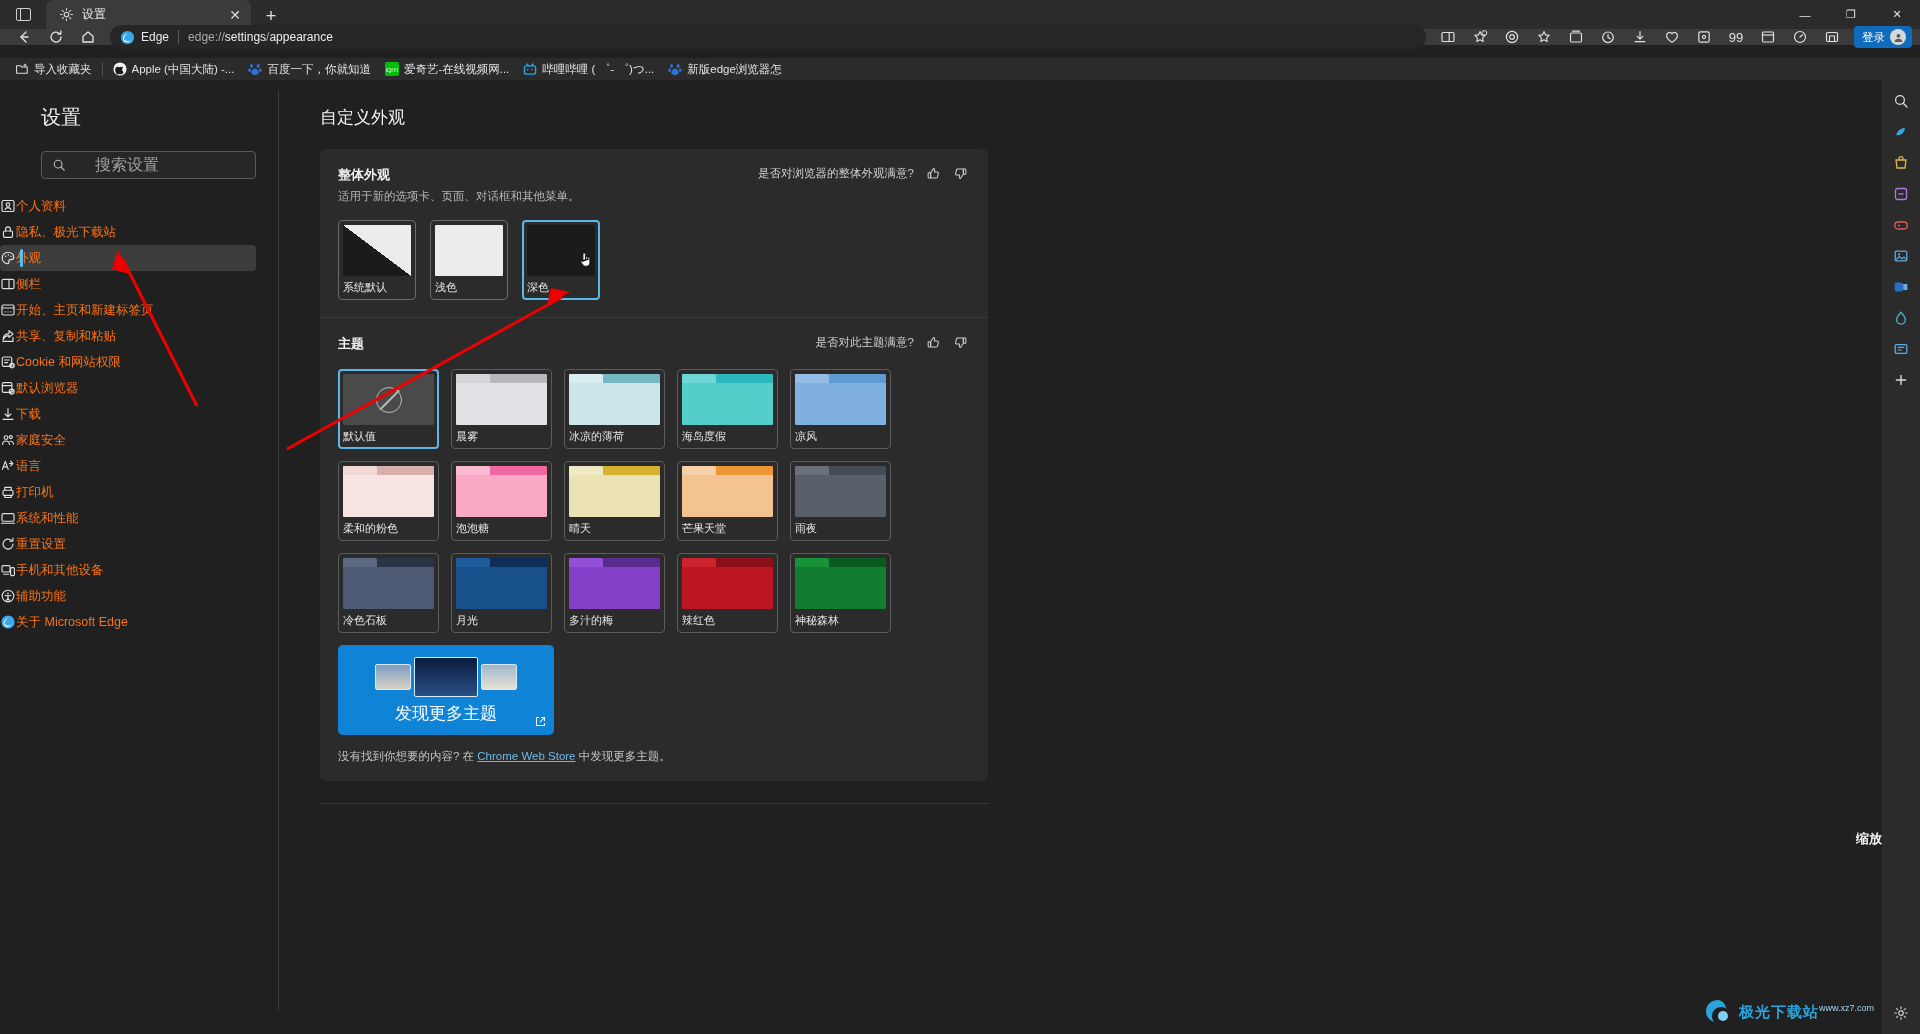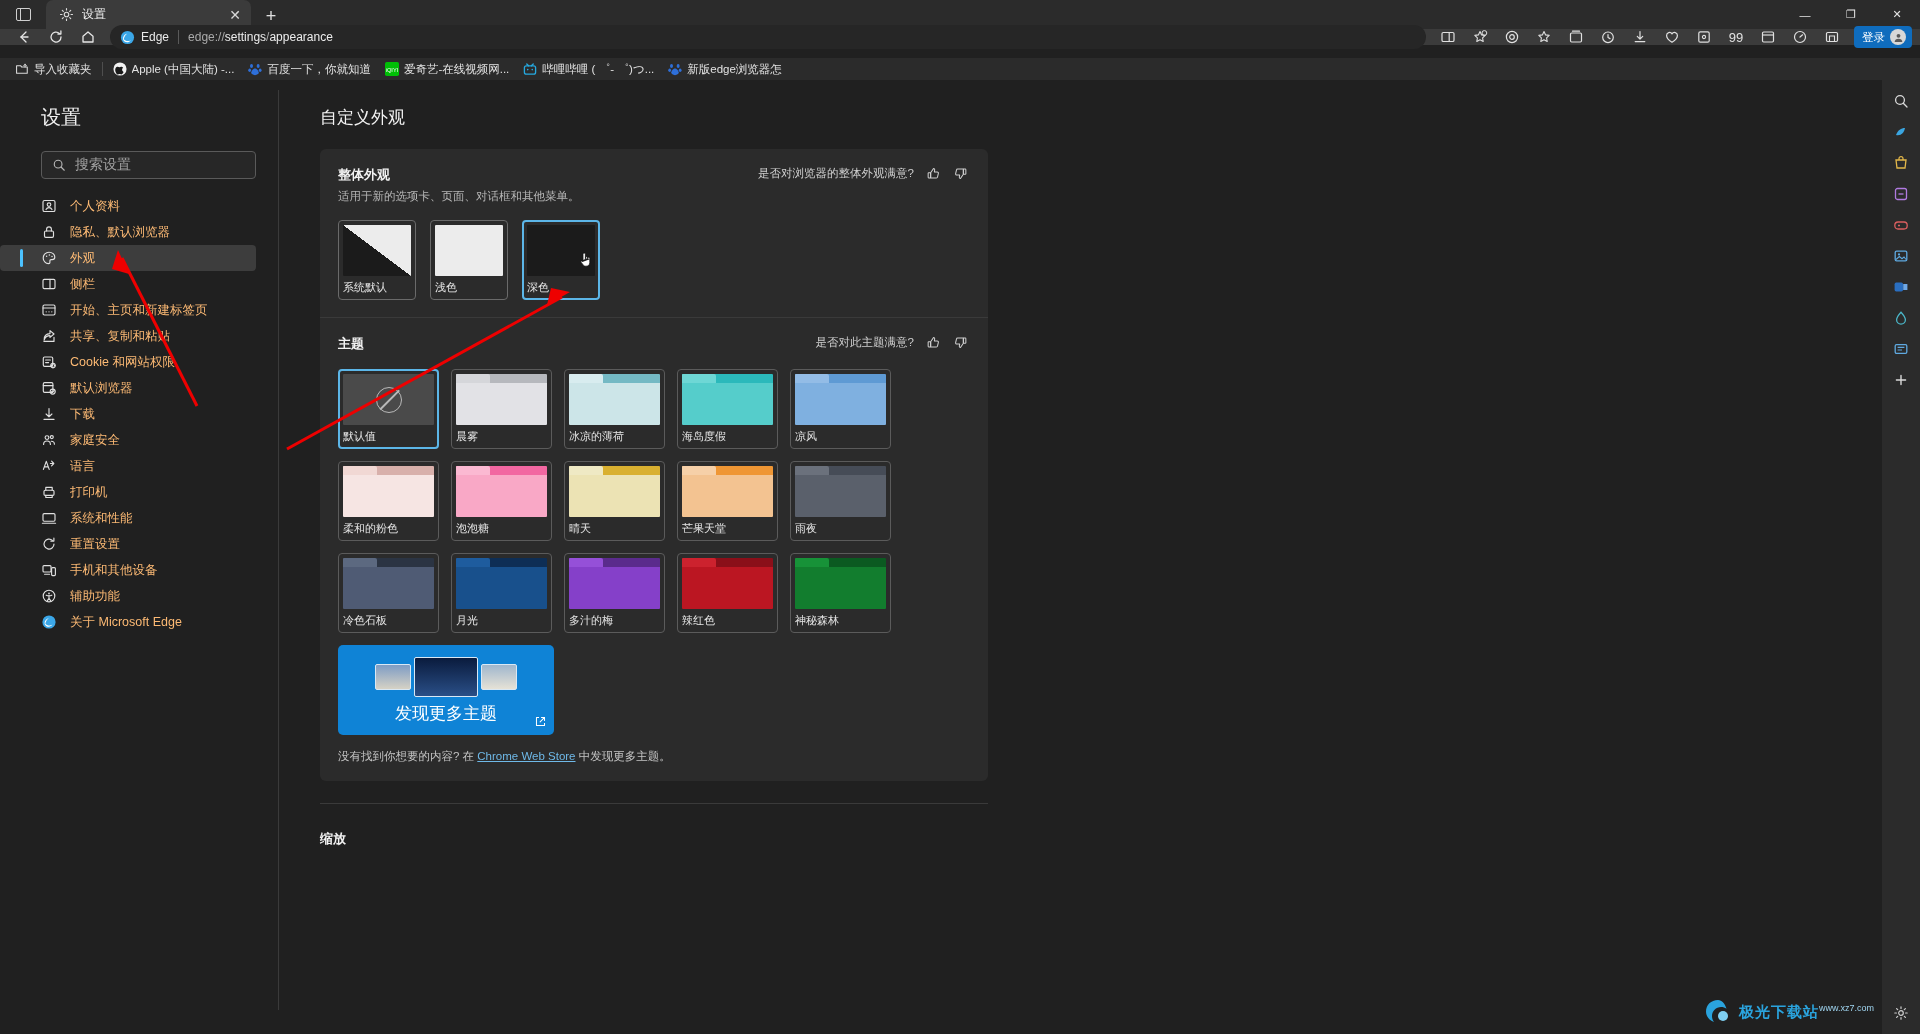--- a/index.html
+++ b/index.html
@@ -108,26 +108,26 @@
     display: flex;
   }
   
   #nav { width: 278px; flex: 0 0 auto; padding-top: 24px; }
   #nav-title { font-size: 20px; color: #f2f2f2; padding-left: 41px; margin-bottom: 20px; }
   #searchbox {
     margin: 0 22px 0 41px; height: 28px; background: #272727;
     border: 1px solid #5a5a5a; border-radius: 4px;
     display: flex; align-items: center; padding: 0 10px; gap: 9px;
   }
-  #searchbox .ph { font-size: 14px; color: #a0a0a0; }
+  #searchbox .ph { font-size: 16px; color: #a0a0a0; margin-left: 20px; }
   #navlist { margin-top: 14px; }
   .navitem {
-    height: 26px; display: flex; align-items: center; gap: 13px;
-    padding-left: 41px; margin: 0 22px 0 0; border-radius: 4px;
-    font-size: 12.5px; color: #fdba74; position: relative;
+    height: 26px; display: flex; align-items: center; 
+    margin: 0 22px 0 0; border-radius: 4px;
+    font-size: 12.5px; color: #f97316; position: relative;
   }
   .navitem .ico { width: 16px; height: 16px; flex: 0 0 auto; display:flex; align-items:center; justify-content:center;}
   .navitem.active { background: #3d3d3d; }
   .navitem.active::before {
     content: ""; position: absolute; left: 20px; top: 4px; bottom: 4px;
     width: 3px; border-radius: 2px; background: #4cc2ff;
   }
 
   
   #vdiv { width: 1px; background: #3a3a3a; margin-top: 10px; height: 920px; flex: 0 0 auto; }
@@ -189,21 +189,21 @@
   .disc-imgs { position: absolute; left: 0; right: 0; top: 8px; height: 48px;
                display: flex; align-items: center; justify-content: center; gap: 0; }
   .disc-img { border: 1.5px solid #d9e8f5; border-radius: 2px; }
   .disc-label { font-size: 17px; color: #fff; position: relative; z-index: 2; }
   .disc-ext { position: absolute; right: 8px; bottom: 8px; width: 11px; height: 11px; }
 
   .store-note { font-size: 11.5px; color: #c4c4c4; margin-top: 14px; }
   .store-note a { color: #6fb9e8; text-decoration: underline; }
 
   .hr-line { width: 668px; height: 1px; background: #3a3a3a; margin: 22px 0 0 0; }
-  #zoom-title { font-size: 13px; font-weight: bold; color: #f2f2f2; margin-top: 26px; }
+  #zoom-title { font-size: 13px; font-weight: bold; color: #f2f2f2; margin-top: 26px; text-align: right; }
 
   
   #annot { position: absolute; left: 0; top: 0; width: 1920px; height: 1034px; pointer-events: none; }
 
   
   #wm { position: absolute; right: 46px; bottom: 8px; display: flex; align-items: center; gap: 6px; }
   #wm-txt { color: #2aa3dd; font-size: 15px; font-weight: bold; letter-spacing: 1px;}
   #wm-sub { color: #9fd4ef; font-size: 9px; }
   #wm-col { display: flex; flex-direction: row; align-items: flex-start; }
 </style>
@@ -419,21 +419,21 @@
           </span>
           <span>个人资料</span>
         </div>
         <div class="navitem">
           <span class="ico">
             <svg width="16" height="16" viewBox="0 0 16 16" fill="none" stroke="#e0e0e0" stroke-width="1.15" stroke-linecap="round" stroke-linejoin="round">
               <rect x="3.5" y="7" width="9" height="6.3" rx="1.3"></rect>
               <path d="M5.6 7V5.2a2.4 2.4 0 0 1 4.8 0V7"></path>
             </svg>
           </span>
-          <span>隐私、默认浏览器</span>
+          <span>隐私、极光下载站</span>
         </div>
         <div class="navitem active">
           <span class="ico">
             <svg width="16" height="16" viewBox="0 0 16 16" fill="none" stroke="#e0e0e0" stroke-width="1.15" stroke-linecap="round" stroke-linejoin="round">
               <path d="M8 2.2c3.3 0 5.8 2.2 5.8 5 0 1.8-1.4 2.4-2.6 2.4h-1c-.8 0-1.4.6-1.4 1.3 0 .4.2.7.2 1.1 0 .9-.7 1.6-1.5 1.6-3 0-5.3-2.6-5.3-5.7S4.8 2.2 8 2.2z"></path>
               <circle cx="5.6" cy="6.3" r=".75" fill="#e0e0e0" stroke="none"></circle>
               <circle cx="8.4" cy="5" r=".75" fill="#e0e0e0" stroke="none"></circle>
               <circle cx="11" cy="6.6" r=".75" fill="#e0e0e0" stroke="none"></circle>
             </svg>
           </span>

